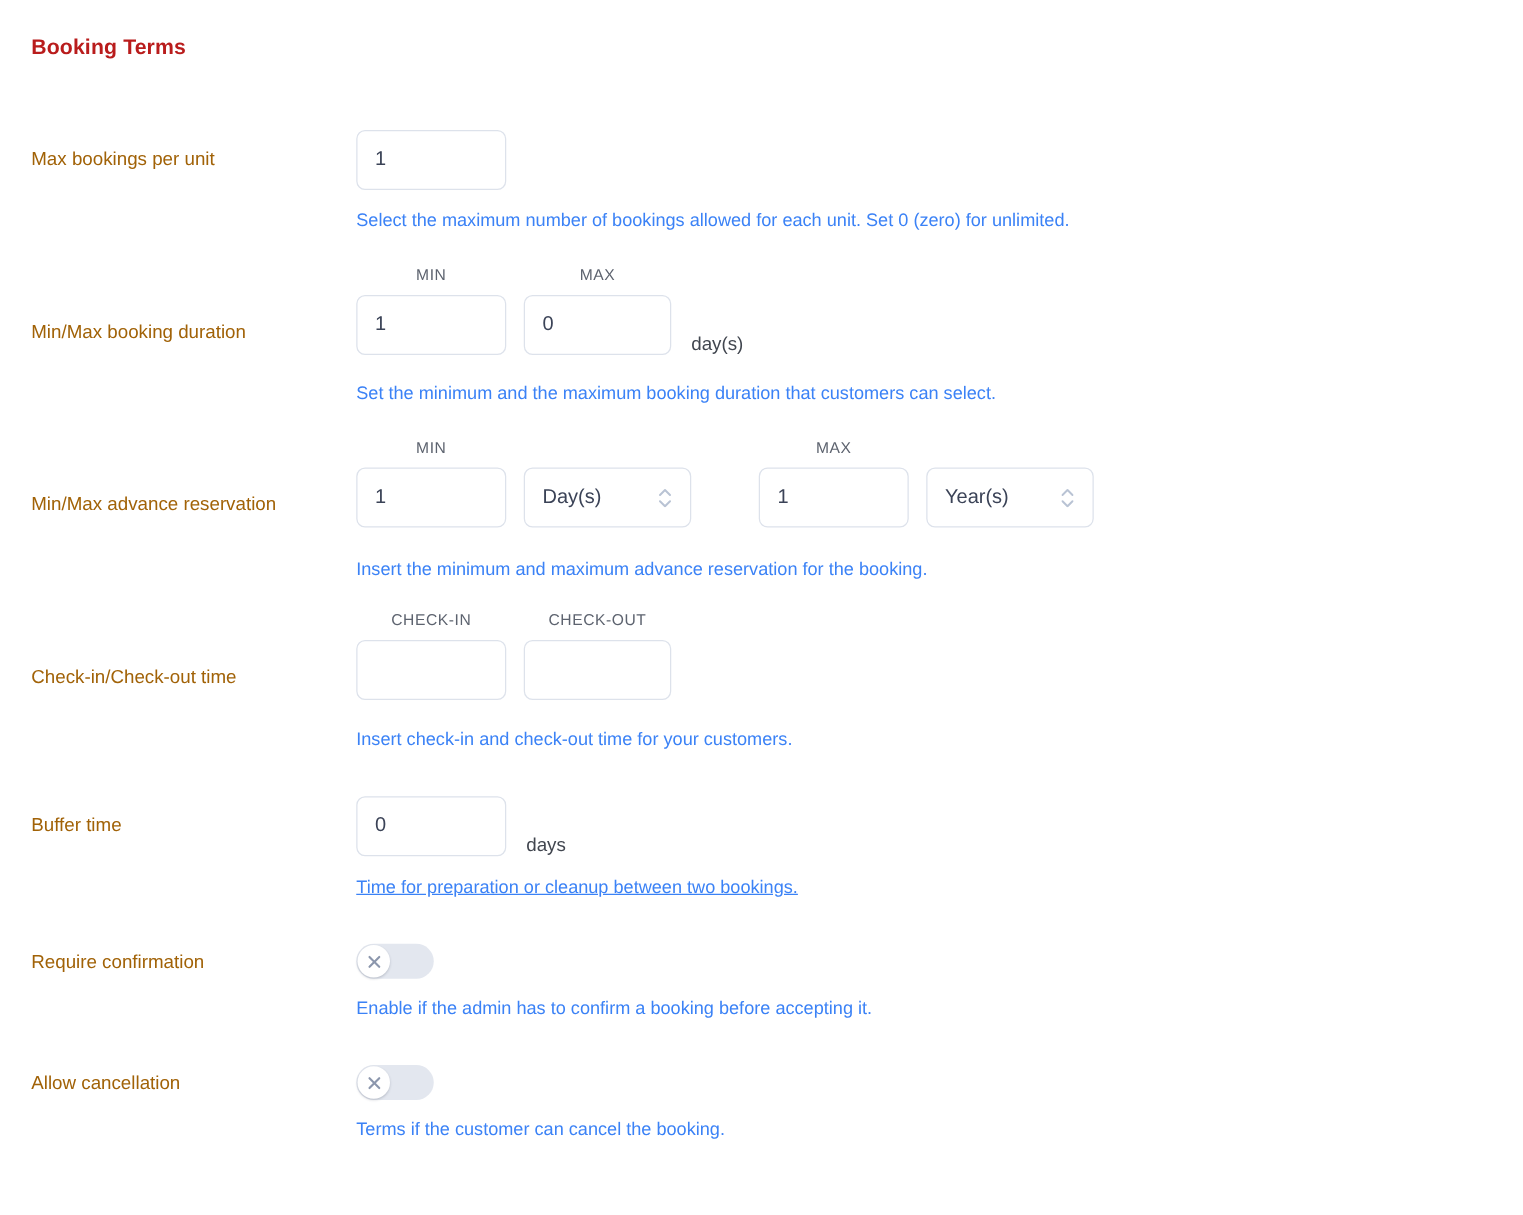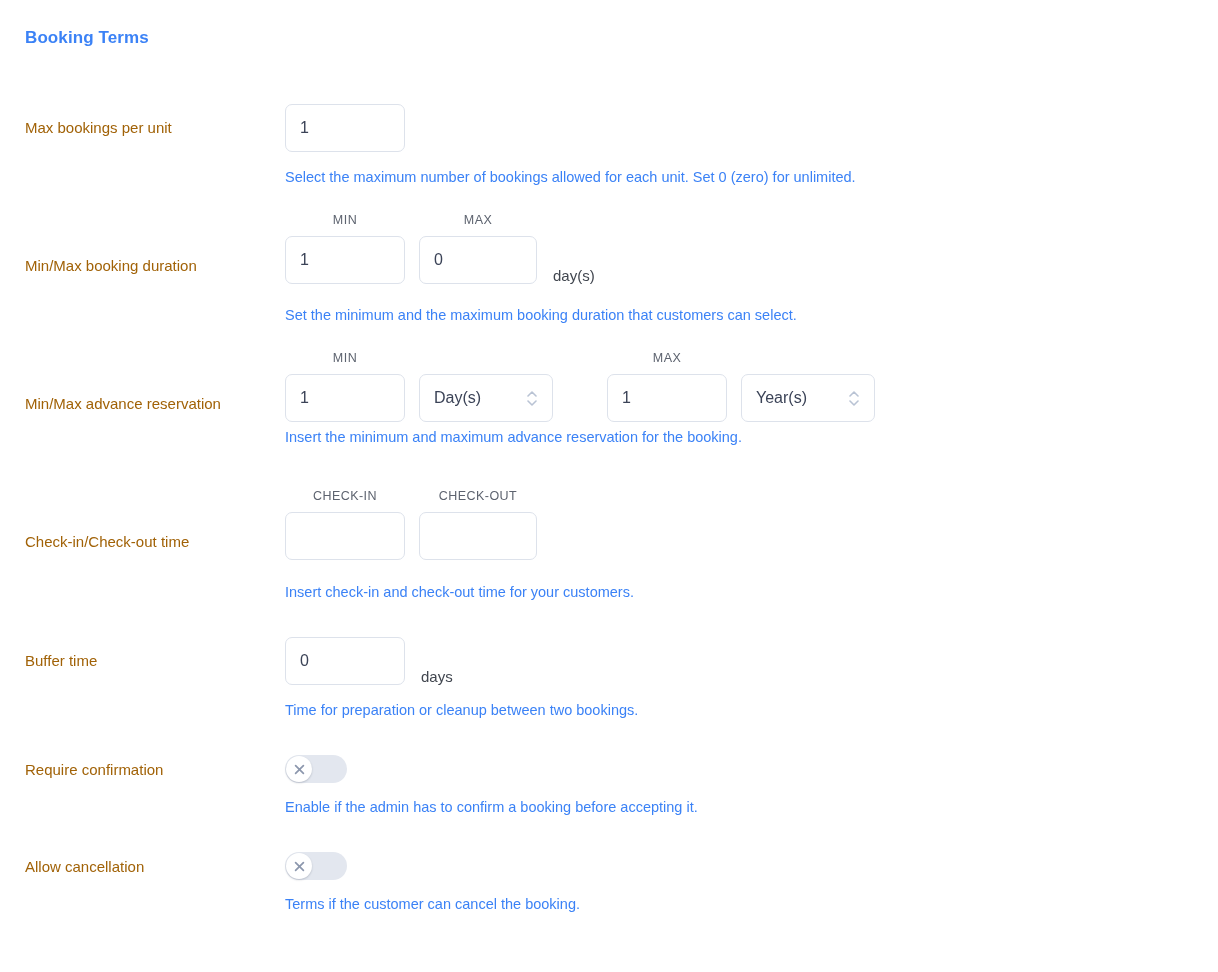--- a/index.html
+++ b/index.html
@@ -22,21 +22,21 @@
     height: 972px;
     box-sizing: border-box;
   }
 
   .section-title {
     position: absolute;
     left: 25px;
     top: 28px;
     font-size: 17px;
     font-weight: bold;
-    color: #3b82f6;
+    color: #b91c1c;
     letter-spacing: 0.1px;
   }
 
   
   .row {
     position: absolute;
     left: 0;
     width: 1218px;
   }
   .row-label {
@@ -246,21 +246,21 @@
               </svg>
               <svg class="chev" viewBox="0 0 10 6" fill="none" aria-hidden="true">
                 <path d="M1 1L5 5L9 1" stroke="#b9c3d4" stroke-width="1.6" stroke-linecap="round" stroke-linejoin="round"></path>
               </svg>
             </span>
           </div>
         </div>
       </div>
     </div>
   </div>
-  <div class="helper" style="top:428px;">Insert the minimum and maximum advance reservation for the booking.</div>
+  <div class="helper" style="top:447px;">Insert the minimum and maximum advance reservation for the booking.</div>
 
   <div class="row" style="top:532px;">
     <div class="row-label">Check-in/Check-out time</div>
     <div class="row-control" style="top:-43px;">
       <div class="fields">
         <div class="field">
           <div class="field-caption">CHECK-IN</div>
           <div class="input w120"></div>
         </div>
         <div class="field gap-14">
@@ -276,21 +276,21 @@
     <div class="row-label">Buffer time</div>
     <div class="row-control" style="top:-14px;">
       <div class="fields">
         <div class="field">
           <div class="input w120">0</div>
         </div>
         <div class="suffix nocaption">days</div>
       </div>
     </div>
   </div>
-  <div class="helper" style="top:701px;">Time for preparation or cleanup between two bookings.</div>
+  <div class="helper" style="top:701px;text-decoration:underline;">Time for preparation or cleanup between two bookings.</div>
 
   <div class="row" style="top:760px;">
     <div class="row-label">Require confirmation</div>
     <div class="row-control" style="top:-5px;">
       <span class="toggle">
         <span class="toggle-knob">
           <svg class="toggle-x" viewBox="0 0 11 11" fill="none" aria-hidden="true">
             <path d="M1.6 1.6L9.4 9.4M9.4 1.6L1.6 9.4" stroke="#8c97ad" stroke-width="1.7" stroke-linecap="round"></path>
           </svg>
         </span>

